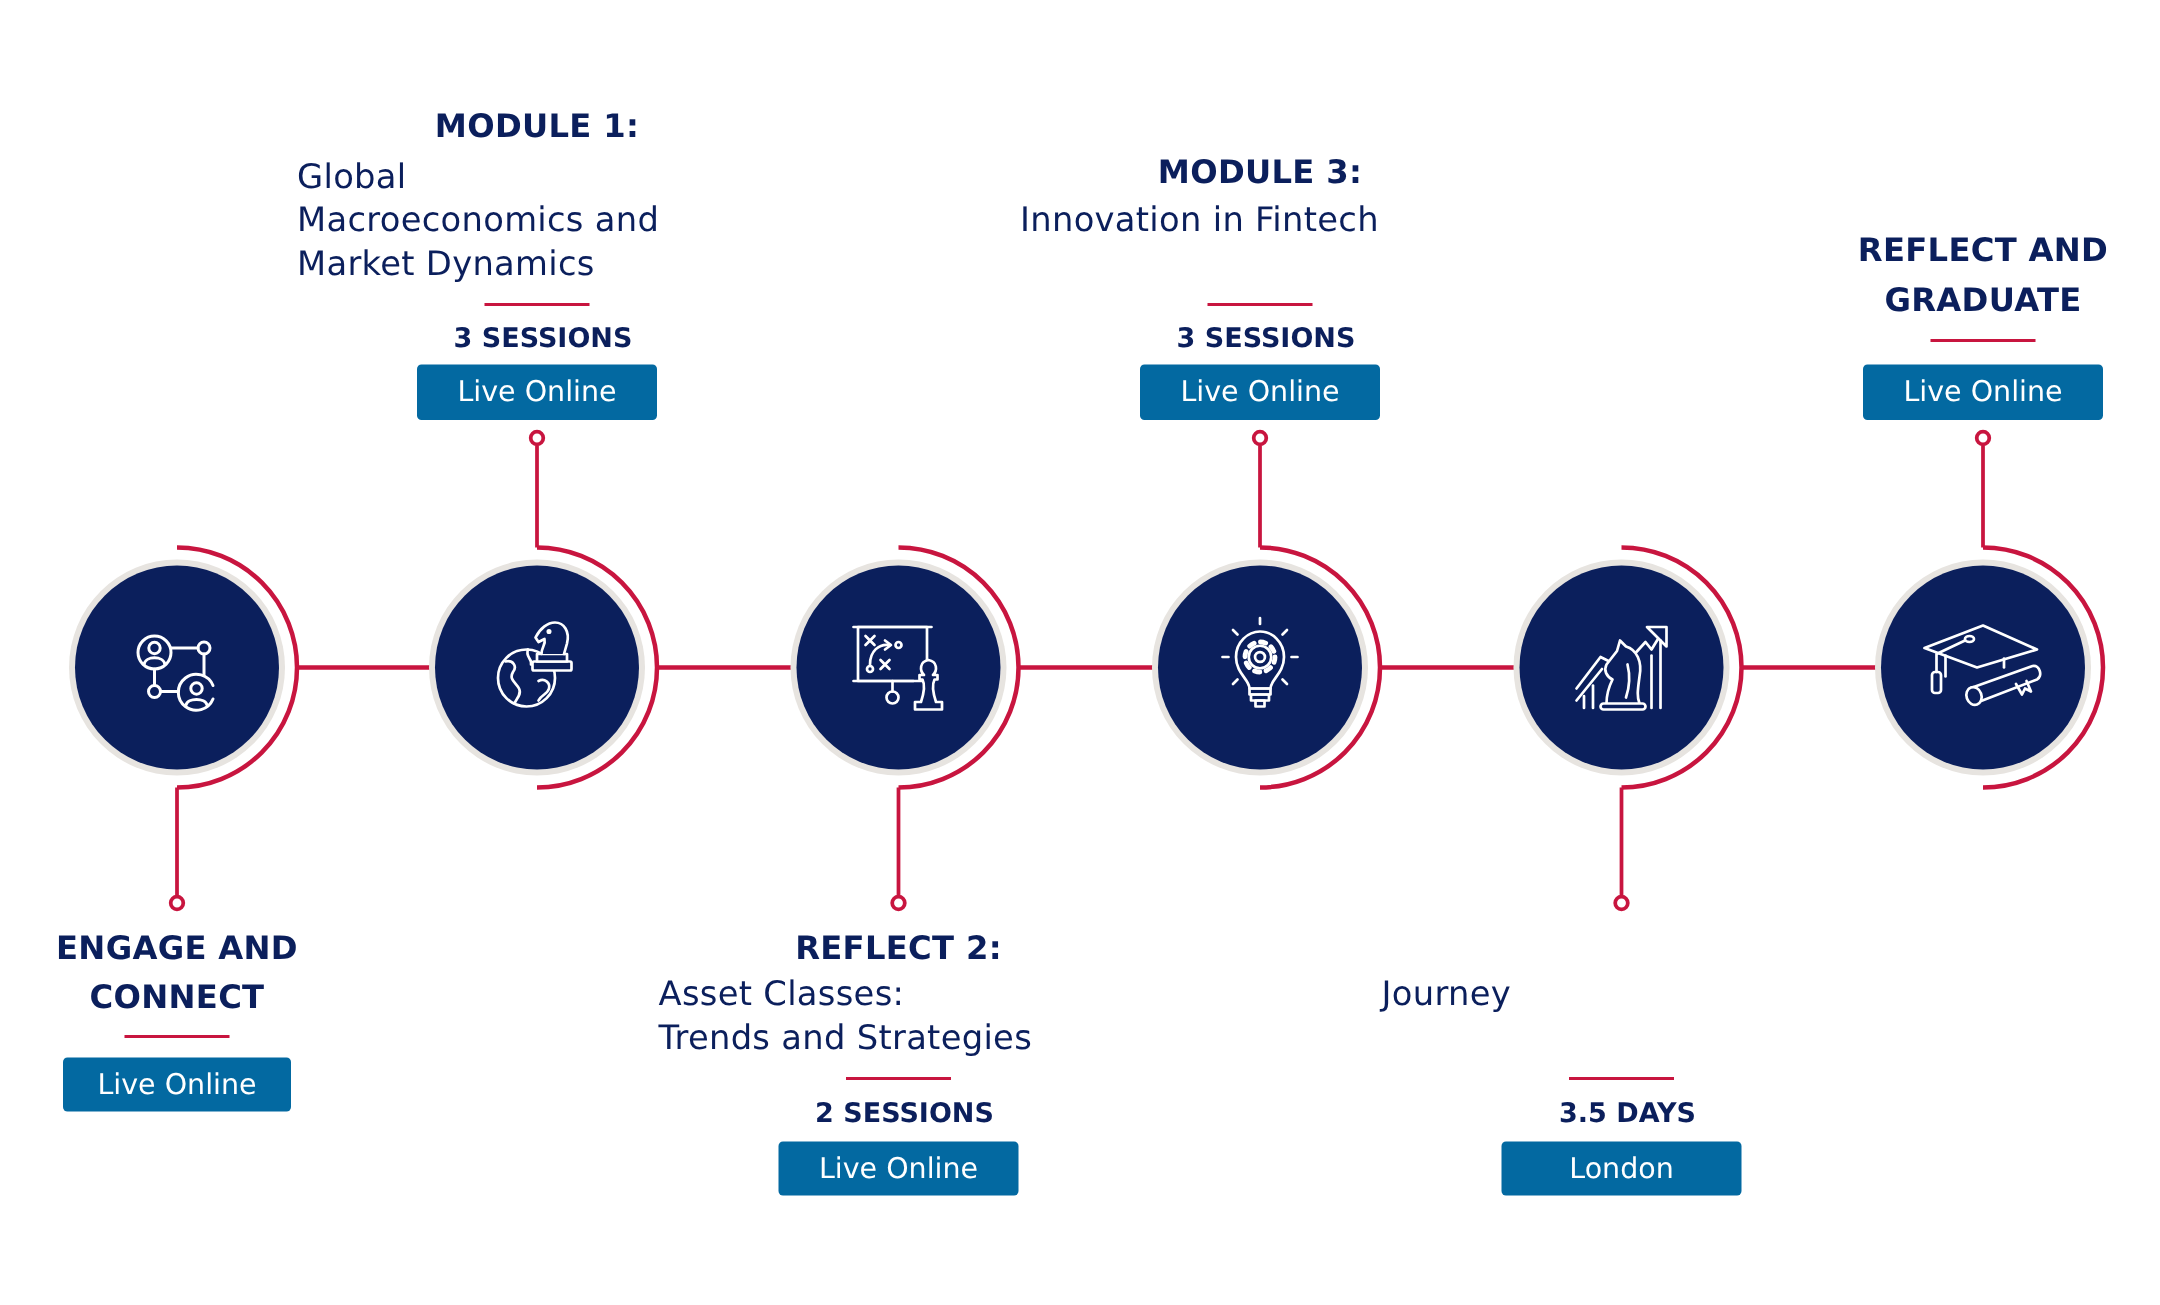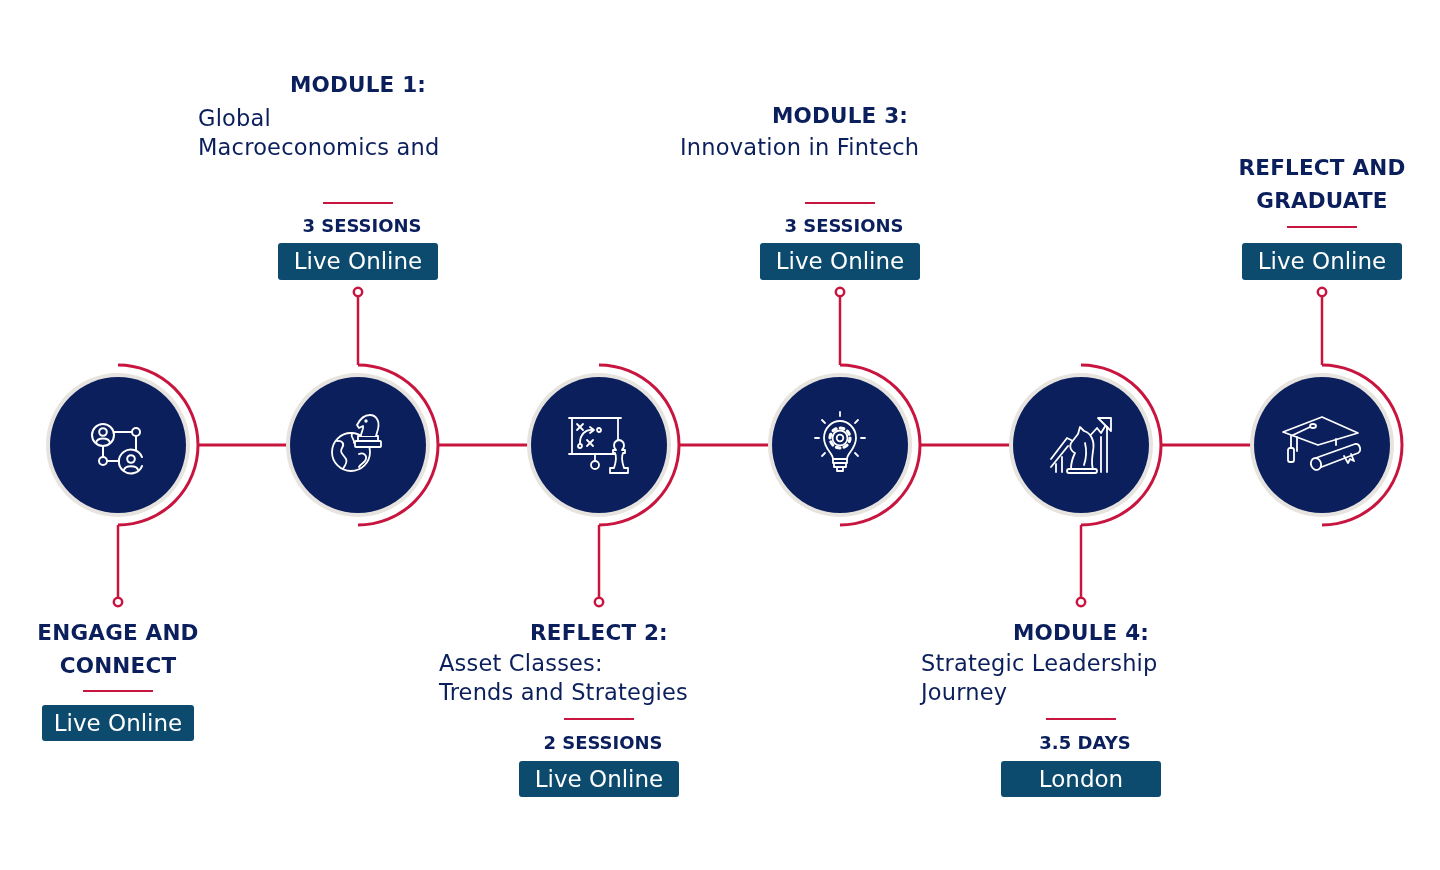--- a/index.html
+++ b/index.html
@@ -23,22 +23,22 @@
   .title div, .heading div { white-space: nowrap; }
   .divider {
     position: absolute; left: 125px; width: 70px; height: 2px; background: #C8153F;
   }
   .sessions {
     position: absolute; left: 4px; width: 100%; text-align: center;
     font-weight: bold; font-size: 18px; line-height: 24px; color: #0B1F5C;
   }
   .pill {
     position: absolute; left: 80px; width: 160px; height: 37px; box-sizing: border-box;
-    background: #0c4a6e; color: #ffffff; border-radius: 3px;
-    font-size: 23px; line-height: 37px; text-align: center; cursor: pointer;
+    background: #0369a1; color: #ffffff; border-radius: 3px;
+    font-size: 19px; line-height: 37px; text-align: center; cursor: pointer;
   }
   .pill.small { left: 84px; width: 152px; height: 36px; line-height: 36px; }
 </style>
 </head>
 <body>
 
 <div id="canvas">
 
   <svg id="graphics" width="1440" height="870" viewBox="0 0 1440 870">
 
@@ -199,20 +199,21 @@
     <div class="pill small" style="top:705px">Live Online</div>
   </div>
 
   <div class="stage" style="left:198px">
     <div class="heading" style="top:67.5px">
       <div>MODULE 1:</div>
     </div>
     <div class="title" style="top:103.5px">
       <div>Global</div>
       <div>Macroeconomics and</div>
+      <div>Market Dynamics</div>
     </div>
     <div class="divider" style="top:202px"></div>
     <div class="sessions" style="top:214px">3 SESSIONS</div>
     <div class="pill" style="top:243px">Live Online</div>
   </div>
 
   <div class="stage" style="left:439px">
     <div class="heading" style="top:615.5px">
       <div>REFLECT 2:</div>
     </div>
@@ -231,25 +232,21 @@
     </div>
     <div class="title" style="top:132.5px">
       <div>Innovation in Fintech</div>
     </div>
     <div class="divider" style="top:202px"></div>
     <div class="sessions" style="top:214px">3 SESSIONS</div>
     <div class="pill" style="top:243px">Live Online</div>
   </div>
 
   <div class="stage" style="left:921px">
-    <div class="heading" style="top:615.5px">
-      <div>MODULE 4:</div>
-    </div>
     <div class="title" style="top:648.5px">
-      <div>Strategic Leadership</div>
       <div>Journey</div>
     </div>
     <div class="divider" style="top:718px"></div>
     <div class="sessions" style="top:731px">3.5 DAYS</div>
     <div class="pill" style="top:761px; height:36px; line-height:36px">London</div>
   </div>
 
   <div class="stage" style="left:1162px">
     <div class="heading" style="top:150.5px">
       <div>REFLECT AND</div>

